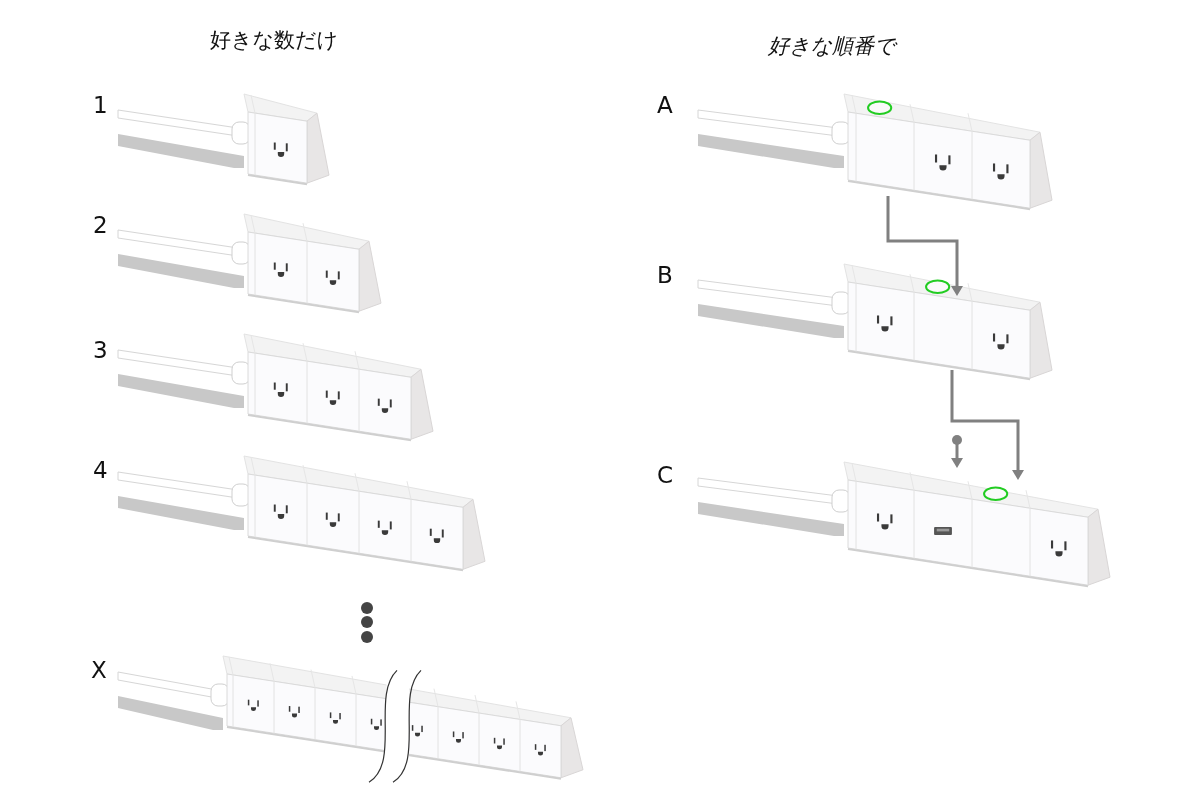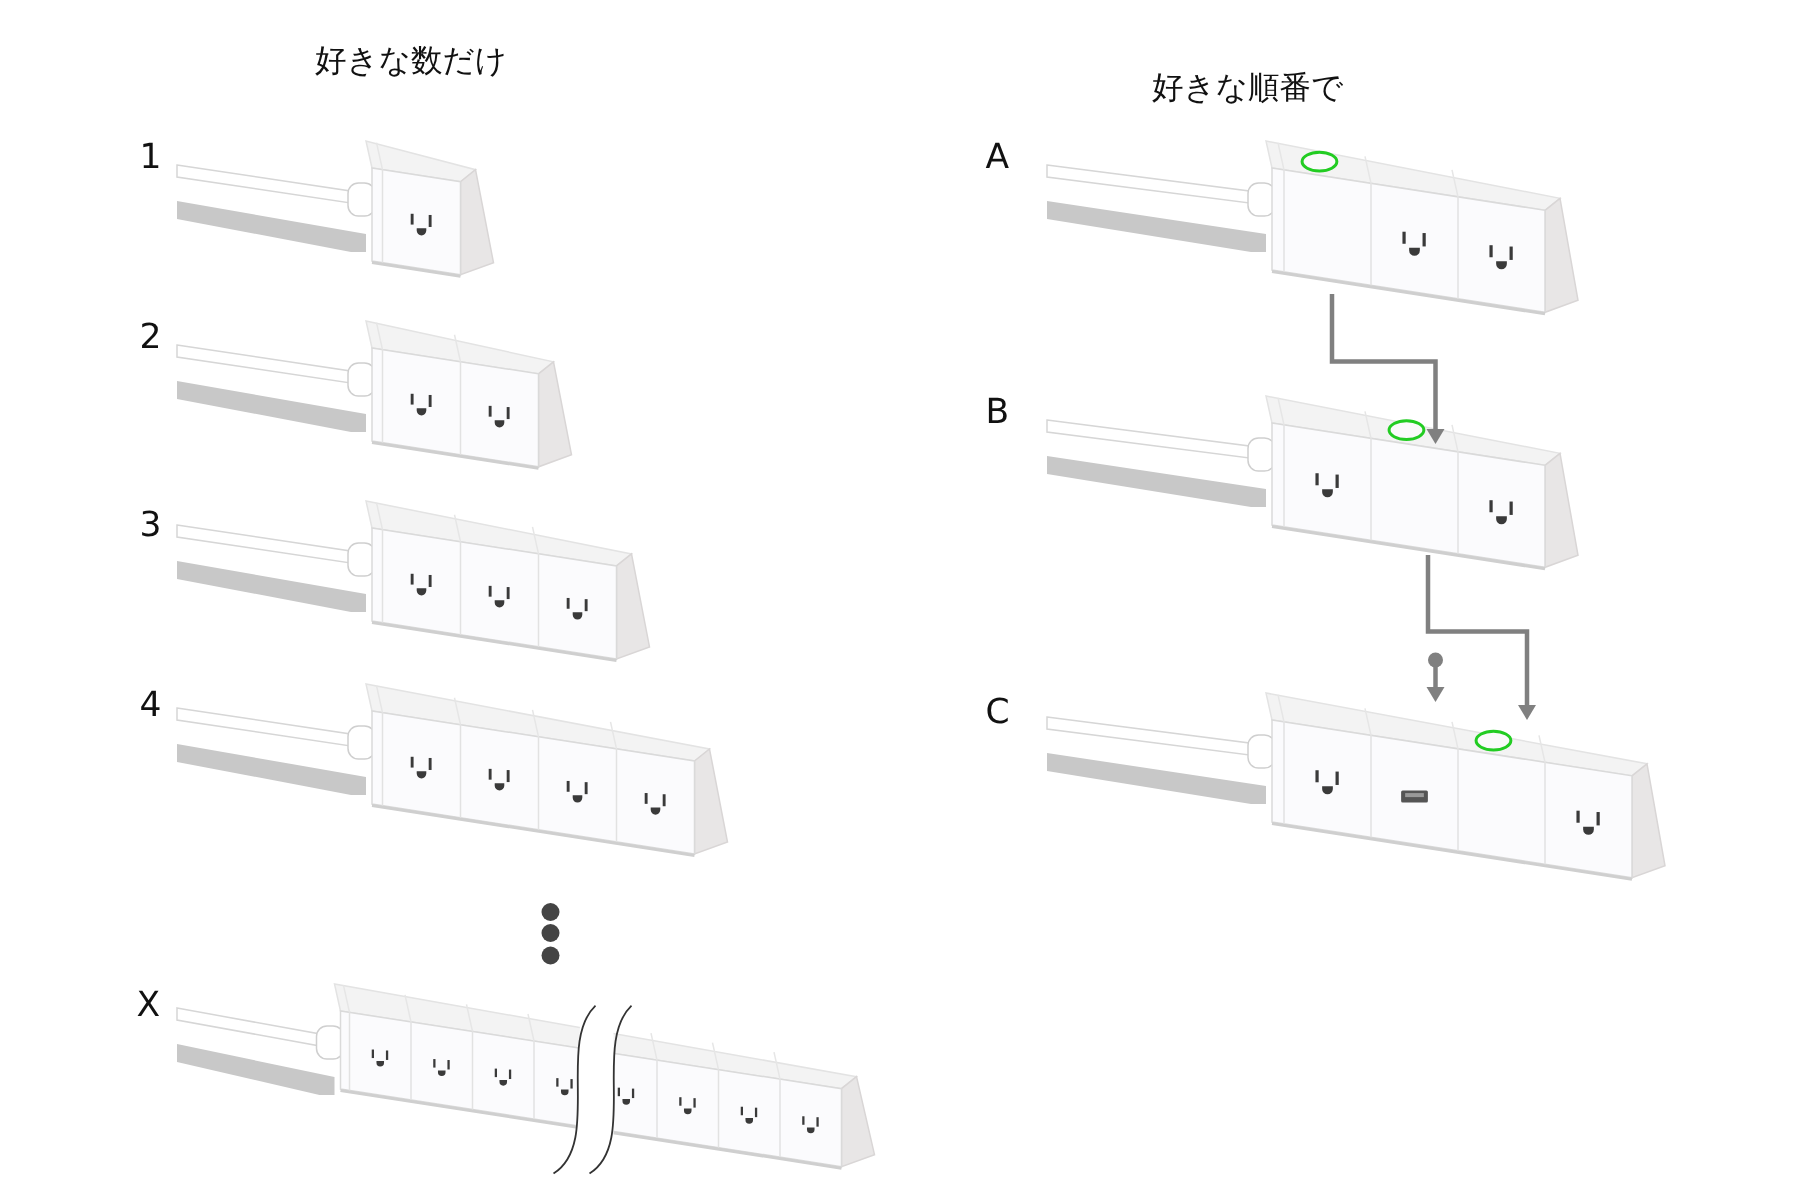--- a/index.html
+++ b/index.html
@@ -5,21 +5,21 @@
   html, body { margin:0; padding:0; background:#ffffff; }
   body { width:1201px; height:800px; position:relative; overflow:hidden; font-family:"DejaVu Sans", sans-serif; }
   .title { position:absolute; font-size:21px; color:#111; white-space:nowrap; }
   .row-label { position:absolute; font-size:23px; color:#111; font-family:"DejaVu Sans", sans-serif; }
   svg#stage { position:absolute; left:0; top:0; }
 </style>
 </head>
 <body>
 
 <div class="title" style="left:210px; top:26px;">好きな数だけ</div>
-<div class="title" style="left:768px; top:44px;">好きな順番で</div>
+<div class="title" style="left:768px; top:32px;font-style:italic;">好きな順番で</div>
 
 <div class="row-label" style="left:93px; top:92px;">1</div>
 <div class="row-label" style="left:93px; top:212px;">2</div>
 <div class="row-label" style="left:93px; top:337px;">3</div>
 <div class="row-label" style="left:93px; top:457px;">4</div>
 <div class="row-label" style="left:91px; top:657px;">X</div>
 
 <div class="row-label" style="left:657px; top:92px;">A</div>
 <div class="row-label" style="left:657px; top:262px;">B</div>
 <div class="row-label" style="left:657px; top:462px;">C</div>

